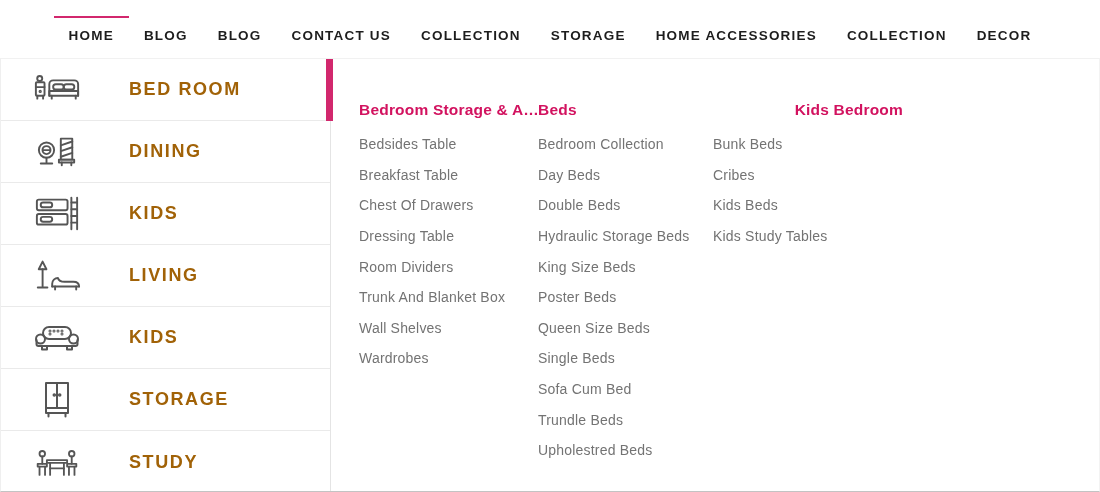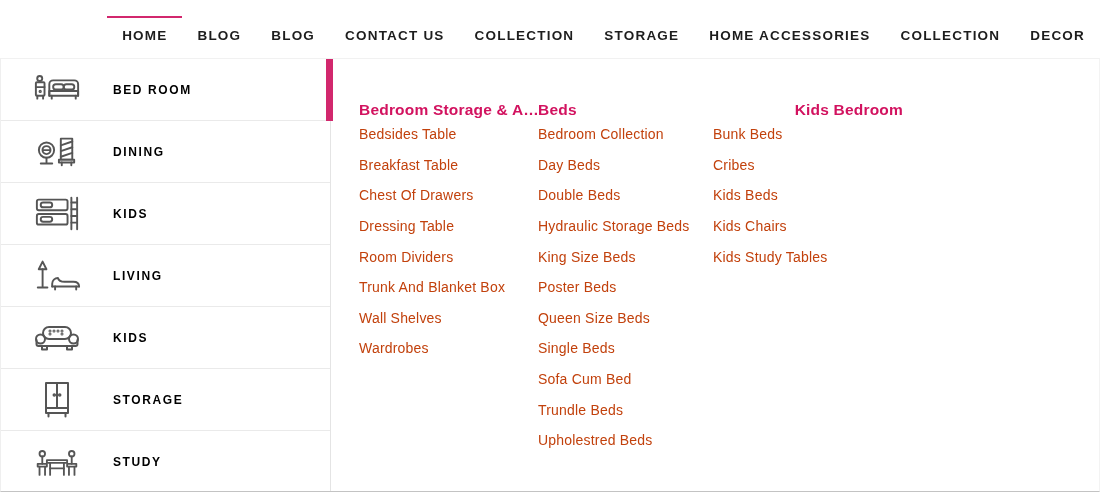--- a/index.html
+++ b/index.html
@@ -1,20 +1,20 @@
 <!DOCTYPE html>
 <html><head>
 <meta charset="utf-8">
 <style>
   * { margin:0; padding:0; box-sizing:border-box; }
   html,body { width:1100px; height:492px; background:#fff; overflow:hidden;
               font-family:"Liberation Sans", sans-serif; }
 
   
-  .topnav { height:58px; display:flex; justify-content:flex-end; align-items:center;
+  .topnav { height:58px; display:flex; justify-content:center; align-items:center;
             padding-top:12px; }
   .nav-item { position:relative; padding:0 15px; height:100%;
               display:flex; align-items:center; cursor:pointer;
               font-size:13.5px; font-weight:700; letter-spacing:1.2px;
               color:#1d1d1d; font-stretch:condensed; white-space:nowrap; }
   .nav-item .active-line { display:none; }
   .nav-item.active .active-line { display:block; position:absolute;
               top:4px; left:0; right:0; height:2px; background:#d2276d; }
 
   
@@ -25,36 +25,36 @@
               border-right:1px solid #f3f3f3; }
 
   
   .side { width:330px; border-right:1px solid #e4e4e4; background:#fff; }
   .side-item { height:62px; display:flex; align-items:center;
                border-bottom:1px solid #eaeaea; cursor:pointer; }
   .side-item:last-child { border-bottom:none; }
   .side-icon { width:52px; margin-left:30px; display:flex; justify-content:center; }
   .side-icon svg { stroke:#555; fill:none; stroke-width:2; stroke-linecap:round;
                    stroke-linejoin:round; }
-  .side-label { margin-left:30px; font-size:12px; font-weight:700;
-                letter-spacing:1.6px; color:#000000; font-stretch:condensed; }
+  .side-label { margin-left:46px; font-size:18px; font-weight:700;
+                letter-spacing:1.6px; color:#a16207; font-stretch:condensed; }
   .active-bar { position:absolute; left:325px; top:0; width:7px; height:62px;
                 background:#d2276d; }
 
   
   .content { flex:1; display:flex; padding:42px 20px 0 28px; }
   .col { width:179px; }
   .col + .col { width:175px; }
   .col:last-child { width:190px;text-align:right; }
   .col-title { font-size:15.5px; font-weight:700; color:#d2125f;
-               white-space:nowrap; overflow:hidden;
+               margin-bottom:10px; white-space:nowrap; overflow:hidden;
                cursor:pointer; letter-spacing:.2px; }
   .col ul { list-style:none; }
   .col li { height:30.6px; display:flex; align-items:center;
-            font-size:14px; color:#c2410c; cursor:pointer; letter-spacing:.2px; }
+            font-size:14px; color:#737373; cursor:pointer; letter-spacing:.2px; }
 </style>
 </head>
 <body>
 
 <nav class="topnav">
   <div class="nav-item active">
     <span class="active-line"></span>
     <span>HOME</span>
   </div>
   <div class="nav-item">
@@ -252,19 +252,18 @@
         <li>Upholestred Beds</li>
       </ul>
     </div>
 
     <div class="col">
       <div class="col-title">Kids Bedroom</div>
       <ul>
         <li>Bunk Beds</li>
         <li>Cribes</li>
         <li>Kids Beds</li>
-        <li>Kids Chairs</li>
         <li>Kids Study Tables</li>
       </ul>
     </div>
 
   </div>
 </div>
 
 </body></html>

